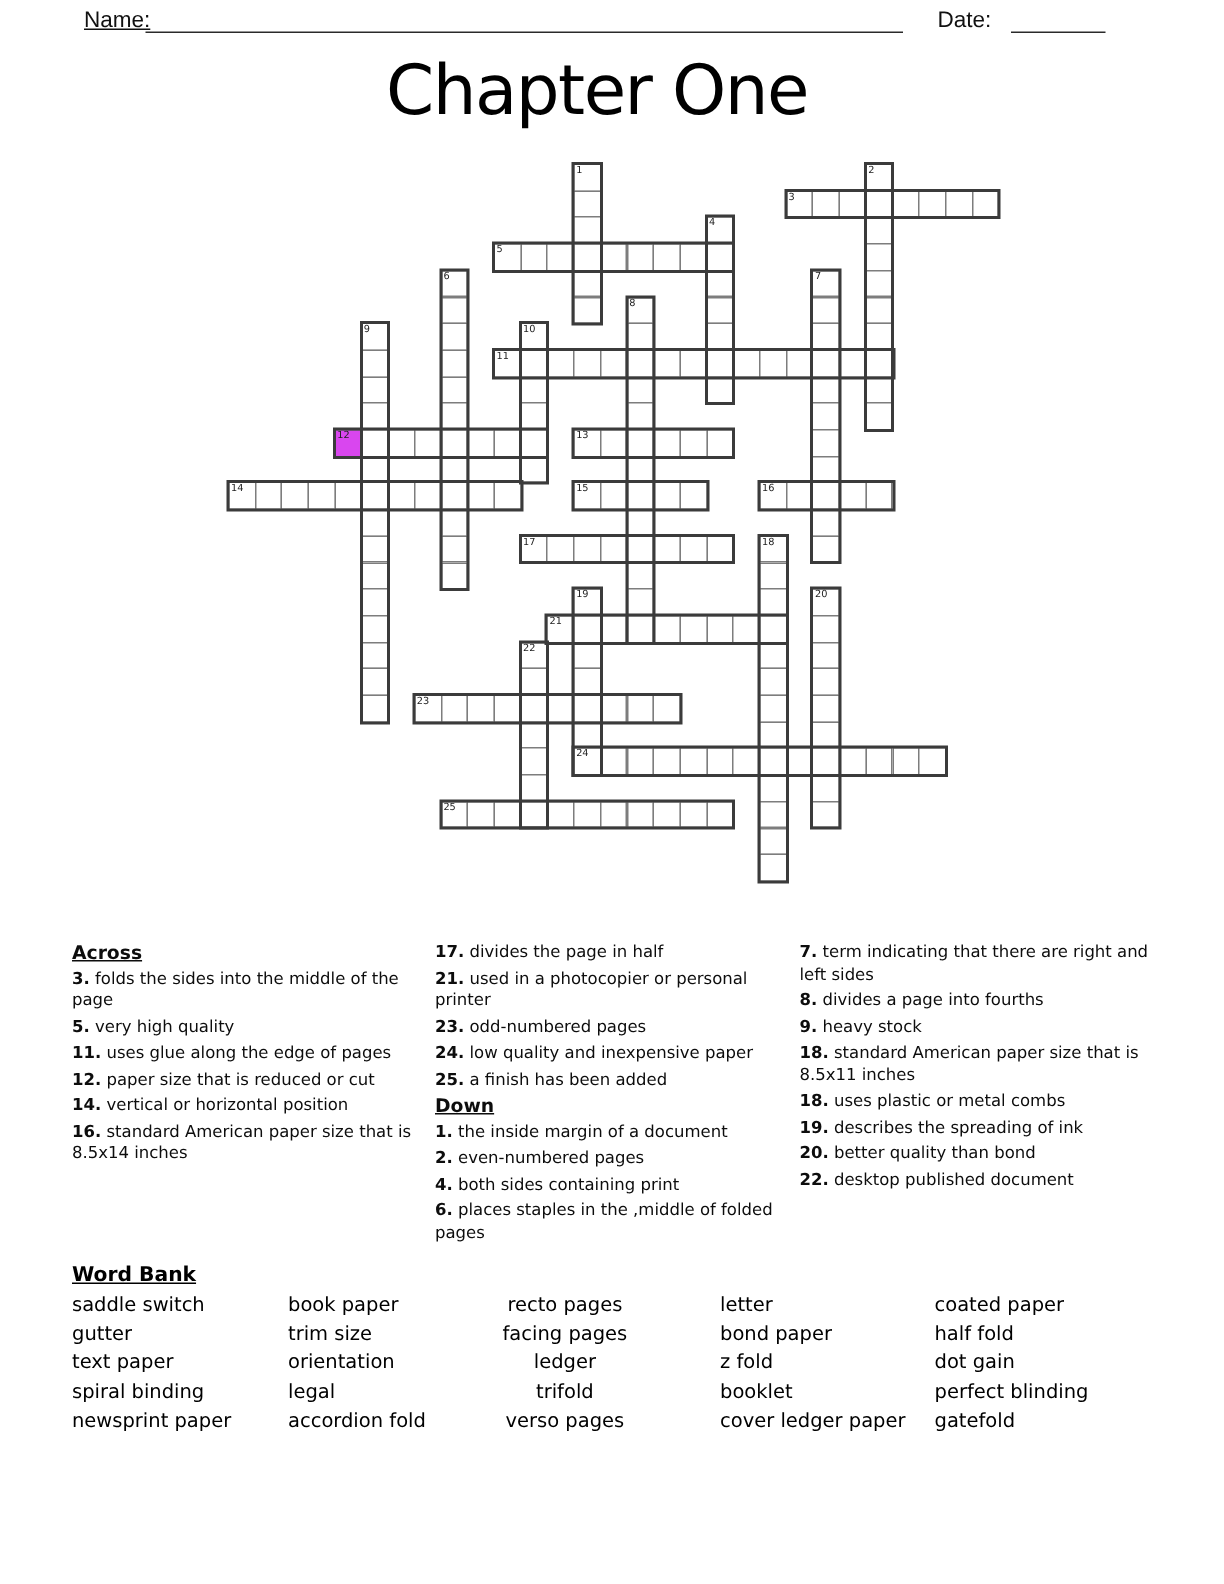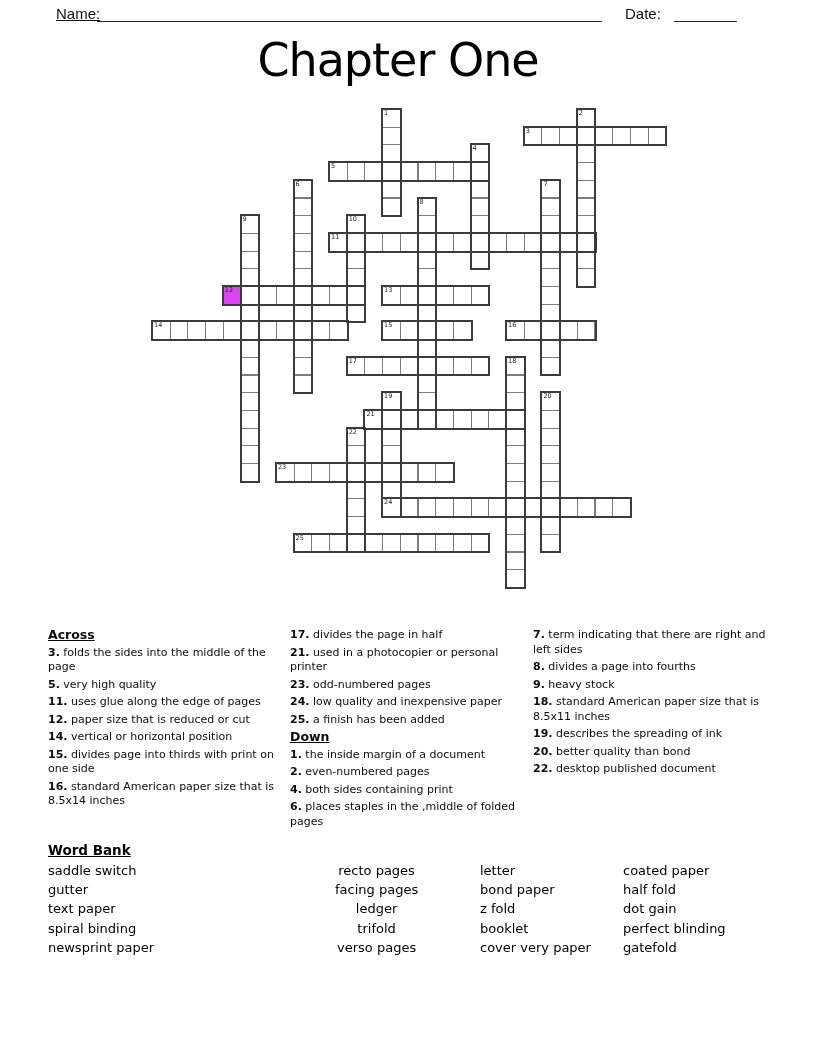--- a/index.html
+++ b/index.html
@@ -336,67 +336,74 @@
       <div class="word-outline" style="border-color: rgb(59, 59, 59); left: 140.6px; top: 423.8px; width: 197.7px; height: 20.7px;"></div>
     </div>
 
   <div class="clue-col" style="left:48px;  width:232px;">
       <div class="clue-header">Across</div>
       <div class="clue"><b>3.</b><span> folds the sides into the middle of the page</span></div>
       <div class="clue"><b>5.</b><span> very high quality</span></div>
       <div class="clue"><b>11.</b><span> uses glue along the edge of pages</span></div>
       <div class="clue"><b>12.</b><span> paper size that is reduced or cut</span></div>
       <div class="clue"><b>14.</b><span> vertical or horizontal position</span></div>
-      <div class="clue"><b>15.</b><span> divides page into thirds with print on one side</span></div>
       <div class="clue"><b>16.</b><span> standard American paper size that is 8.5x14 inches</span></div>
     </div>
   <div class="clue-col" style="left:290px; width:232px;">
       <div class="clue"><b>17.</b><span> divides the page in half</span></div>
       <div class="clue"><b>21.</b><span> used in a photocopier or personal printer</span></div>
       <div class="clue"><b>23.</b><span> odd-numbered pages</span></div>
       <div class="clue"><b>24.</b><span> low quality and inexpensive paper</span></div>
       <div class="clue"><b>25.</b><span> a finish has been added</span></div>
       <div class="clue-header">Down</div>
       <div class="clue"><b>1.</b><span> the inside margin of a document</span></div>
       <div class="clue"><b>2.</b><span> even-numbered pages</span></div>
       <div class="clue"><b>4.</b><span> both sides containing print</span></div>
       <div class="clue"><b>6.</b><span> places staples in the ,middle of folded pages</span></div>
     </div>
   <div class="clue-col" style="left:533px; width:240px;">
       <div class="clue"><b>7.</b><span> term indicating that there are right and left sides</span></div>
       <div class="clue"><b>8.</b><span> divides a page into fourths</span></div>
       <div class="clue"><b>9.</b><span> heavy stock</span></div>
       <div class="clue"><b>18.</b><span> standard American paper size that is 8.5x11 inches</span></div>
+      <div class="clue"><b>18.</b><span> uses plastic or metal combs</span></div>
       <div class="clue"><b>19.</b><span> describes the spreading of ink</span></div>
       <div class="clue"><b>20.</b><span> better quality than bond</span></div>
       <div class="clue"><b>22.</b><span> desktop published document</span></div>
     </div>
 
   <div class="wb-header">Word Bank</div>
   <div id="wordbank">
       <div class="wb-col" style="left: 0px;">
         <div class="wb-item">saddle switch</div>
         <div class="wb-item">gutter</div>
         <div class="wb-item">text paper</div>
         <div class="wb-item">spiral binding</div>
         <div class="wb-item">newsprint paper</div>
       </div>
+      <div class="wb-col" style="left: 144px;">
+        <div class="wb-item">book paper</div>
+        <div class="wb-item">trim size</div>
+        <div class="wb-item">orientation</div>
+        <div class="wb-item">legal</div>
+        <div class="wb-item">accordion fold</div>
+      </div>
       <div class="wb-col" style="left: 287px; text-align: center;">
         <div class="wb-item">recto pages</div>
         <div class="wb-item">facing pages</div>
         <div class="wb-item">ledger</div>
         <div class="wb-item">trifold</div>
         <div class="wb-item">verso pages</div>
       </div>
       <div class="wb-col" style="left: 432px;">
         <div class="wb-item">letter</div>
         <div class="wb-item">bond paper</div>
         <div class="wb-item">z fold</div>
         <div class="wb-item">booklet</div>
-        <div class="wb-item">cover very paper</div>
+        <div class="wb-item">cover ledger paper</div>
       </div>
       <div class="wb-col" style="left: 575px;">
         <div class="wb-item">coated paper</div>
         <div class="wb-item">half fold</div>
         <div class="wb-item">dot gain</div>
         <div class="wb-item">perfect blinding</div>
         <div class="wb-item">gatefold</div>
       </div>
     </div>
 

